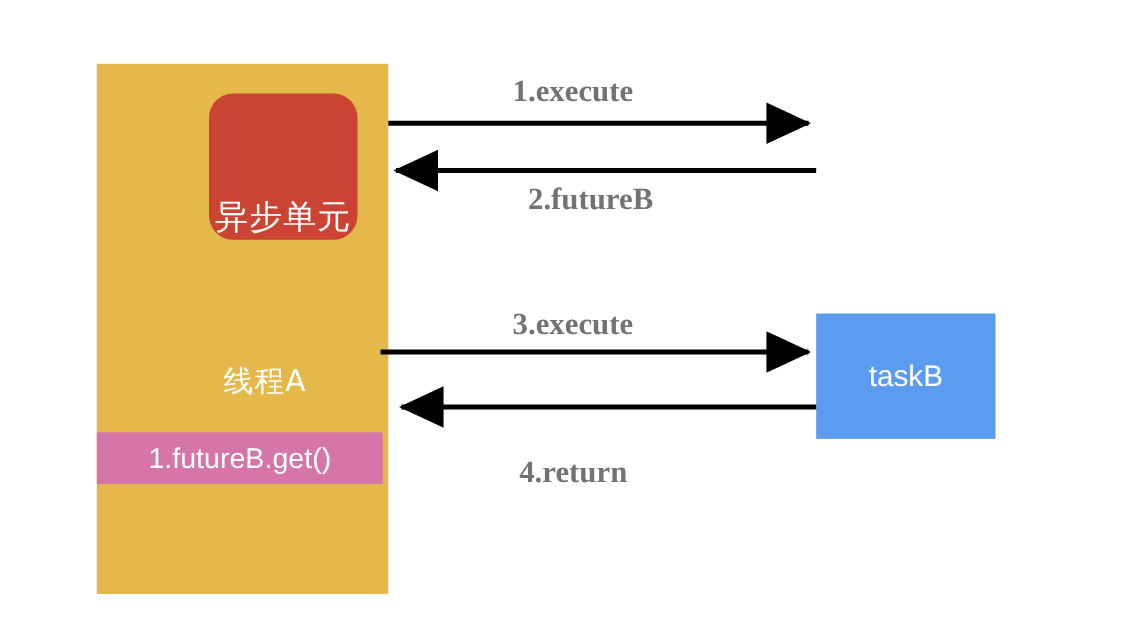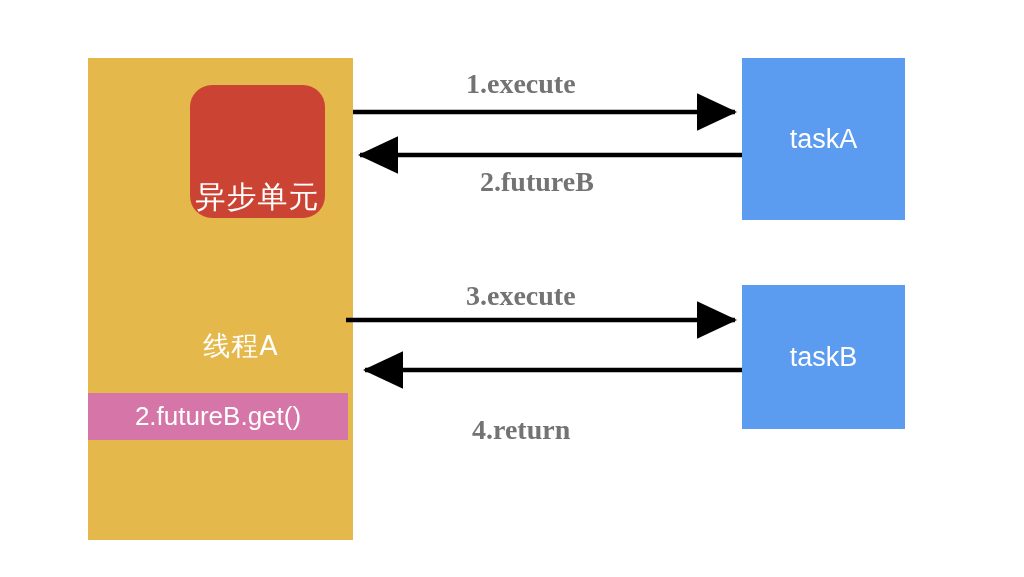--- a/index.html
+++ b/index.html
@@ -79,21 +79,21 @@
 
   
   .task-box {
     position: absolute;
     background: #5B9BF0;
     display: flex;
     align-items: center;
     justify-content: center;
   }
   .task-box.task-a { left: 742px; top: 58px;  width: 163px; height: 162px; }
-  .task-box.task-b { left: 742px; top: 285px; width: 163px; height: 144px; }
+  .task-box.task-b { left: 742px; top: 285px; width: 163px; height: 114px; }
   .task-label {
     color: #ffffff;
     font-size: 27px;
     white-space: nowrap;
   }
 
   
   .arrow-svg {
     position: absolute;
     left: 0;
@@ -124,26 +124,23 @@
 
   <div class="thread-lane">
     <div class="thread-label">线程A</div>
   </div>
 
   <div class="async-unit">
     <span class="async-unit-label">异步单元</span>
   </div>
 
   <div class="future-get">
-    <span class="future-get-label">2.futureB.get()</span>
+    <span class="future-get-label">1.futureB.get()</span>
   </div>
 
-  <div class="task-box task-a">
-    <span class="task-label">taskA</span>
-  </div>
 
   <div class="task-box task-b">
     <span class="task-label">taskB</span>
   </div>
 
   <svg class="arrow-svg" viewBox="0 0 1024 577">
     <defs>
       <marker id="head-right" markerWidth="9" markerHeight="9" refX="8.5" refY="4.5" orient="auto" markerUnits="strokeWidth">
         <path d="M0,0.3 L9,4.5 L0,8.7 z" fill="#000000"></path>
       </marker>

